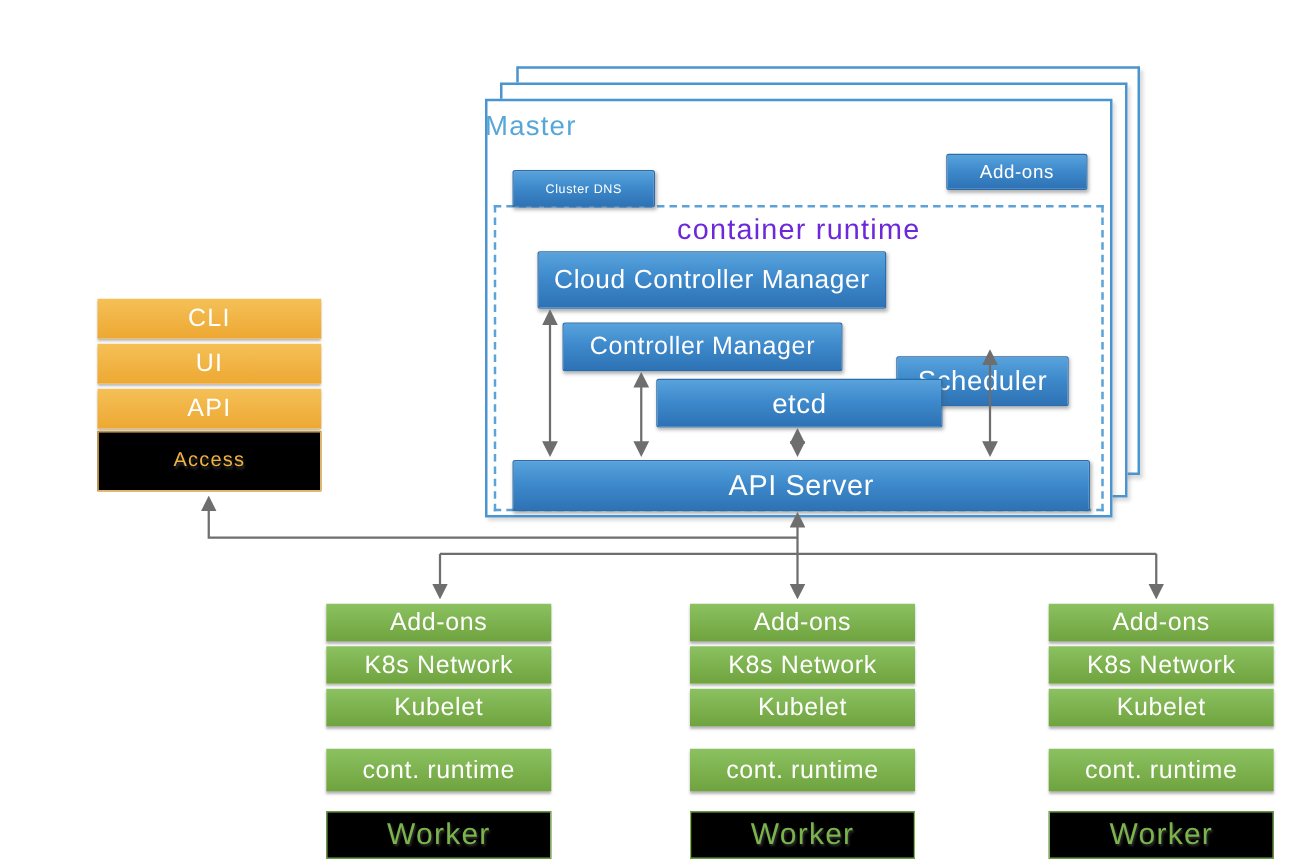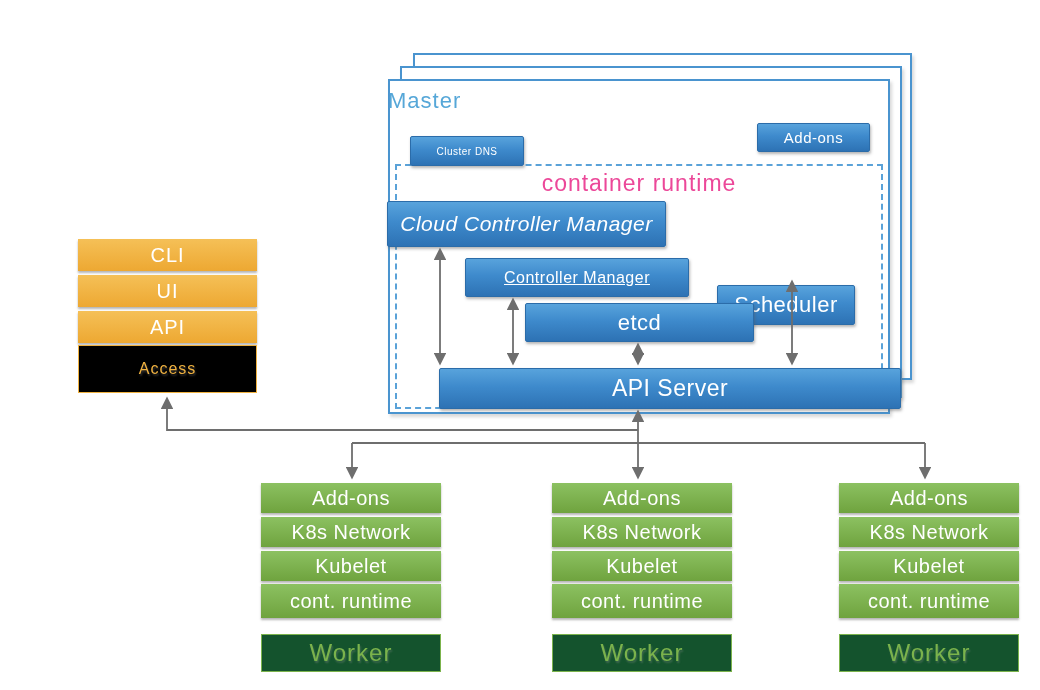--- a/index.html
+++ b/index.html
@@ -18,37 +18,37 @@
   .master-title{
     position:absolute;left:388px;top:88px;width:502px;text-align:left;
     color:#56a7d8;font-size:22px;letter-spacing:1px;z-index:4;
   }
   .dashed-box{
     position:absolute;left:395px;top:164px;width:484px;height:241px;
     border:2px dashed #5aa2d8;z-index:4;background:transparent;
   }
   .runtime-title{
     position:absolute;left:395px;top:170px;width:488px;text-align:center;
-    color:#ec4899;font-size:23px;letter-spacing:1px;z-index:5;
+    color:#6d28d9;font-size:23px;letter-spacing:1px;z-index:5;
   }
   
   .box-blue{
     position:absolute;z-index:6;border-radius:2px;
     background:linear-gradient(180deg,#58a3dc 0%,#3e8acc 45%,#2d72b4 100%);
     border:1px solid #2b6ca9;color:#ffffff;
     display:flex;align-items:center;justify-content:center;
     box-shadow:1px 2px 3px rgba(90,90,90,.45);letter-spacing:.5px;
   }
   .btn-cluster-dns{left:410px;top:120px;width:112px;height:28px;font-size:10px;margin-top:16px;}
   .btn-addons{left:757px;top:123px;width:111px;height:27px;font-size:15px;}
-  .box-ccm{left:387px;top:201px;width:277px;height:44px;font-size:21px;font-style:italic;}
-  .box-cm{left:465px;top:258px;width:222px;height:37px;font-size:16px;text-decoration:underline;}
+  .box-ccm{left:430px;top:201px;width:277px;height:44px;font-size:21px;}
+  .box-cm{left:450px;top:258px;width:222px;height:37px;font-size:20px;}
   .box-scheduler{left:717px;top:239px;width:136px;height:38px;font-size:22px;margin-top:46px;}
   .box-etcd{left:525px;top:303px;width:227px;height:37px;font-size:22px;}
-  .box-api{left:410px;top:368px;width:460px;height:39px;font-size:23px;margin-left:29px;}
+  .box-api{left:410px;top:368px;width:460px;height:39px;font-size:23px;}
   
   .access-stack{position:absolute;left:78px;top:239px;width:179px;z-index:6;}
   .row-orange{
     height:32px;margin-bottom:4px;
     background:linear-gradient(180deg,#f5c057,#eda832);
     box-shadow:0 2px 2px rgba(110,110,110,.5);
     color:#fff;font-size:20px;letter-spacing:1px;
     display:flex;align-items:center;justify-content:center;
   }
   .row-orange:nth-child(3){margin-bottom:2px;}
@@ -61,24 +61,24 @@
   
   .worker-stack{position:absolute;top:483px;width:180px;z-index:6;}
   .worker-1{left:261px;} .worker-2{left:552px;} .worker-3{left:839px;}
   .row-green{
     height:30px;margin-bottom:4px;
     background:linear-gradient(180deg,#8cc161,#6fa33e);
     box-shadow:0 2px 2px rgba(110,110,110,.5);
     color:#fff;font-size:20px;letter-spacing:.5px;
     display:flex;align-items:center;justify-content:center;
   }
-  .row-green:nth-child(3){margin-bottom:3px;}
+  .row-green:nth-child(3){margin-bottom:18px;}
   .row-green:nth-child(4){height:34px;margin-bottom:16px;}
   .worker-label-box{
-    height:36px;background:#14532d;border:1.5px solid #7bb34c;
+    height:36px;background:#000000;border:1.5px solid #7bb34c;
     color:#7bb34c;font-size:24px;letter-spacing:1px;
     display:flex;align-items:center;justify-content:center;
     text-shadow:1px 2px 2px rgba(150,150,150,.35);
   }
   
   #connectors{position:absolute;left:0;top:0;z-index:7;pointer-events:none;}
 </style>
 </head>
 <body>
 

